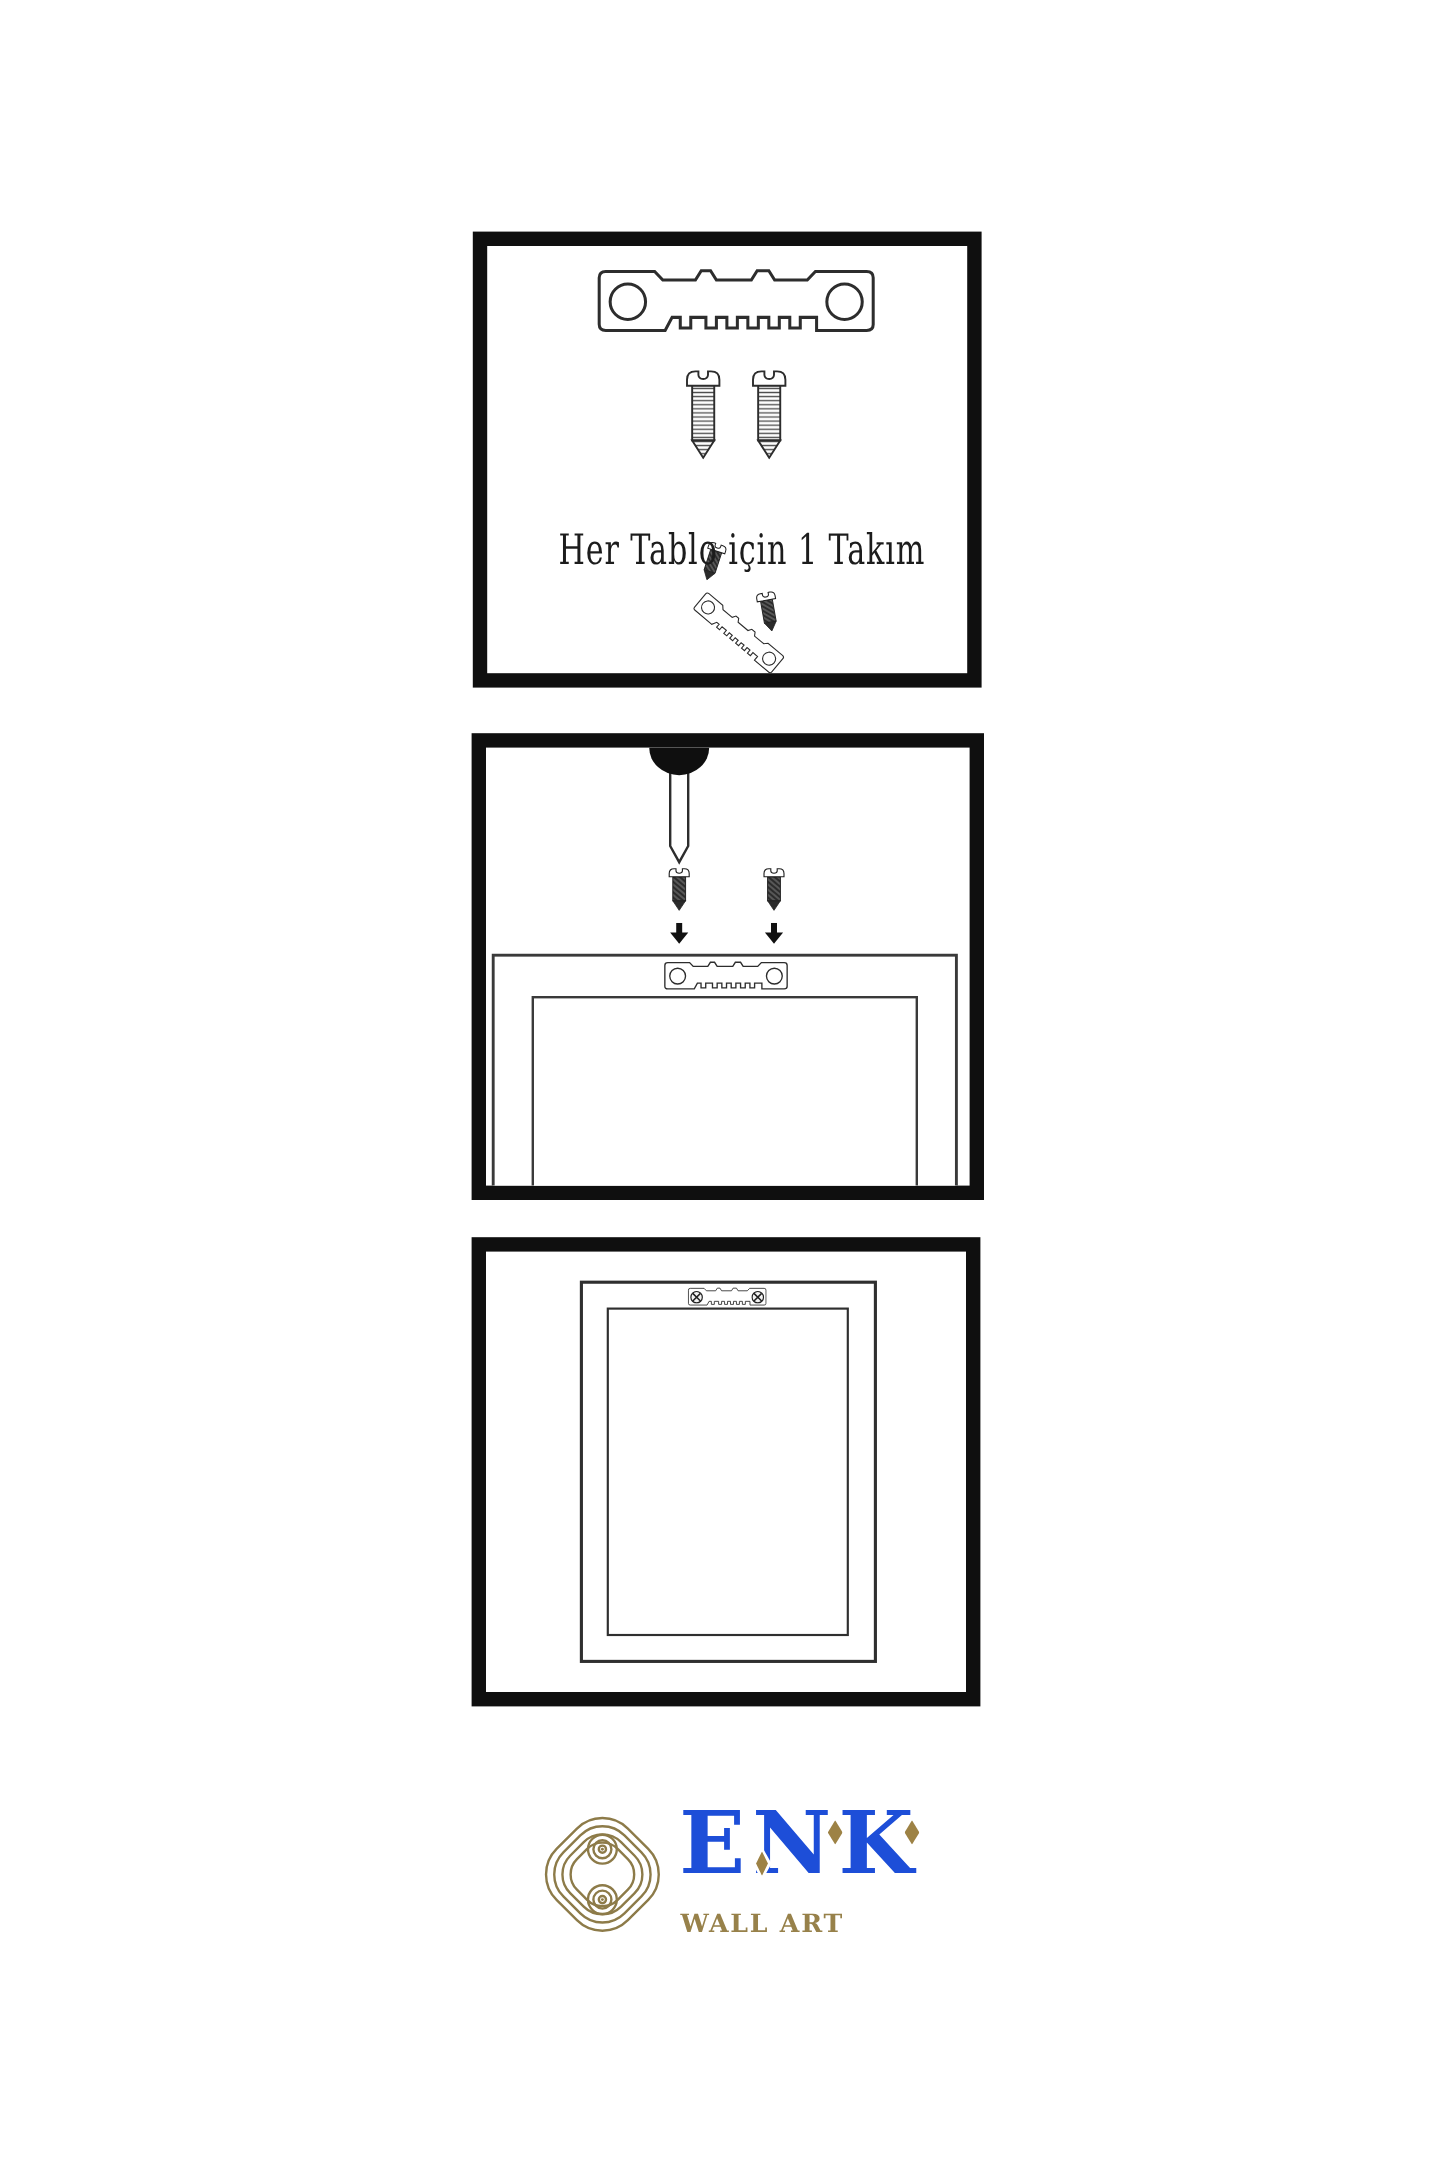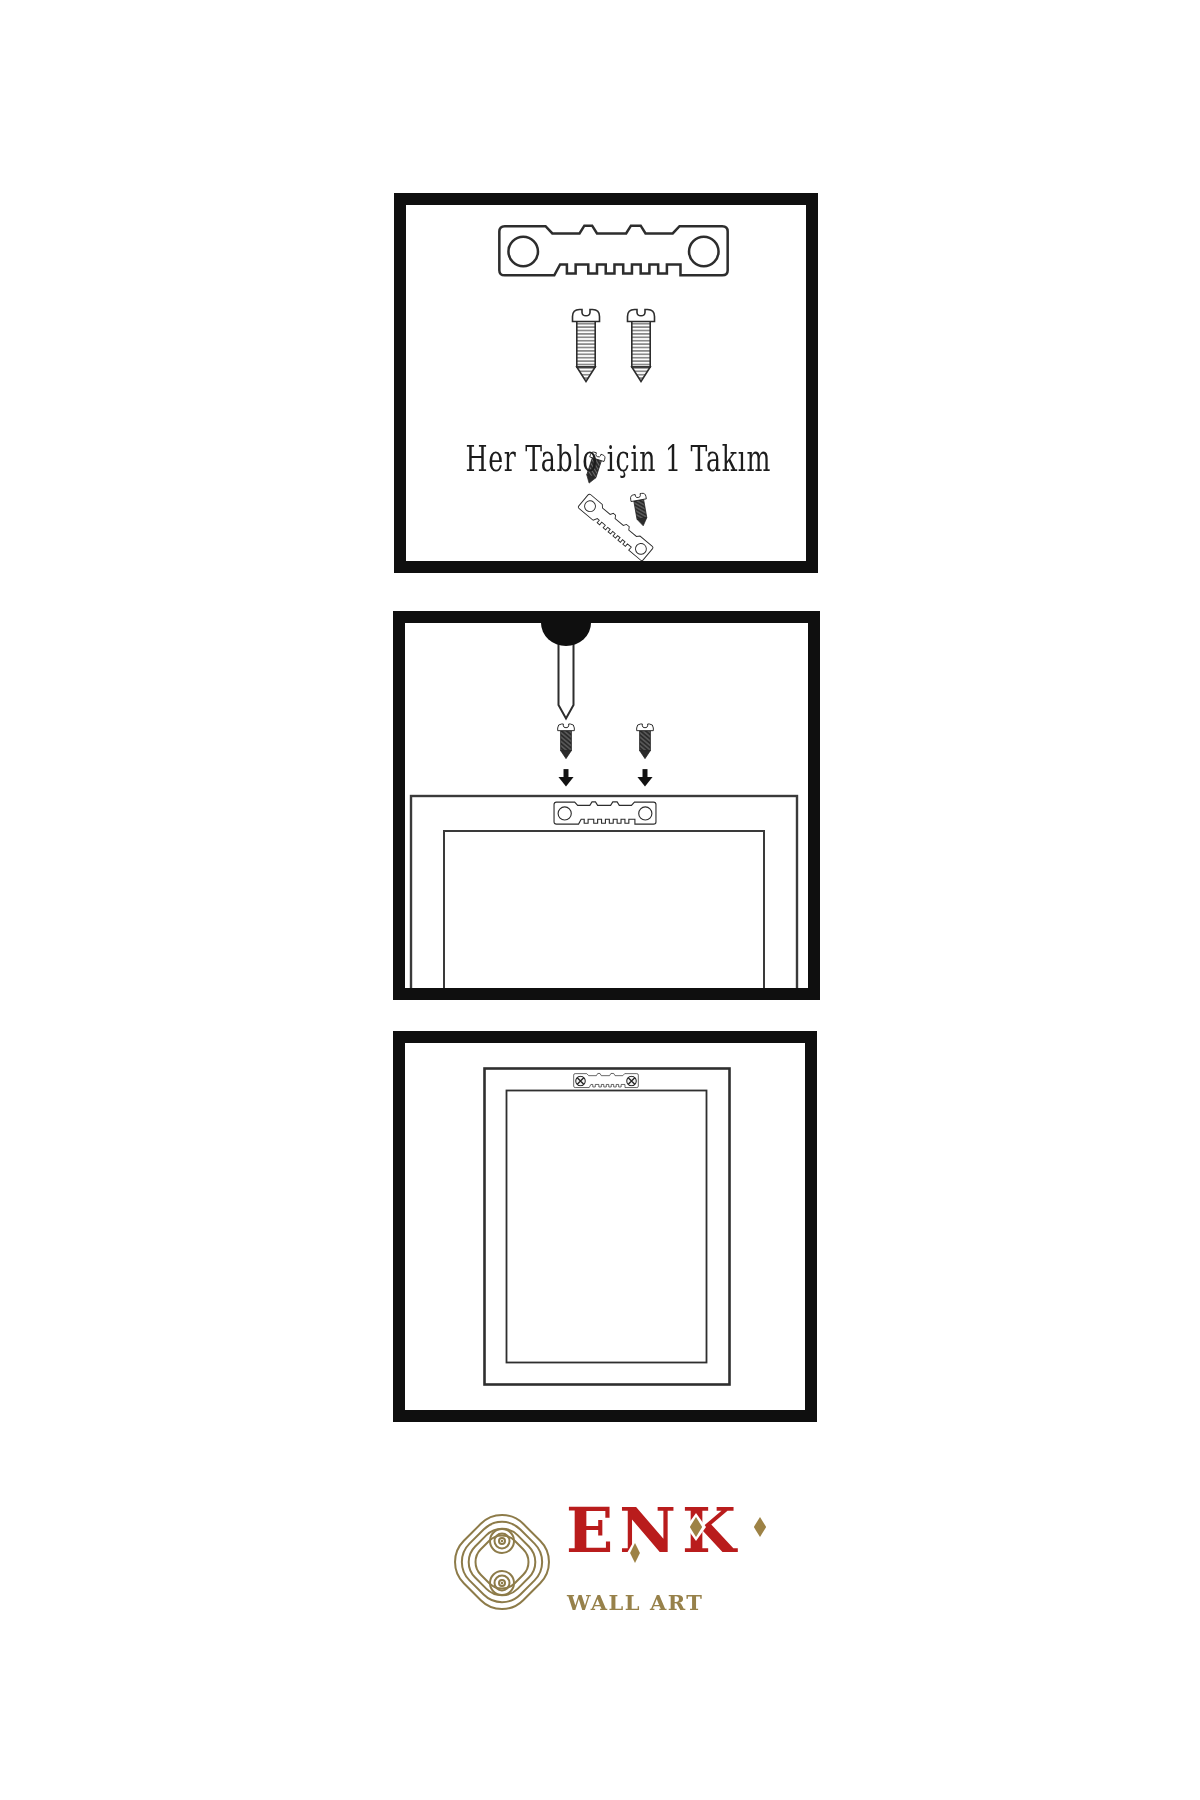--- a/index.html
+++ b/index.html
@@ -8,22 +8,22 @@
   .panel{position:absolute;background:#fff;border:12px solid #0f0f0f;box-sizing:border-box;}
   .panel svg{position:absolute;left:0;top:0;display:block;}
   #panel1{left:394px;top:193px;width:424px;height:380px;}
   #panel2{left:393px;top:611px;width:427px;height:389px;}
   #panel3{left:393px;top:1031px;width:424px;height:391px;}
   .caption{position:absolute;left:0;right:0;top:190px;text-align:center;color:#1c1c1c;
            font-size:35px;letter-spacing:1px;white-space:nowrap;margin-top:44px;}
   .caption span{display:inline-block;transform:scaleX(0.72);transform-origin:center;}
   
   #knot{position:absolute;left:440px;top:1497px;}
-  #brand{position:absolute;left:566px;top:1500px;font-size:62px;line-height:1;font-weight:bold;
-         letter-spacing:6px;color:#b91c1c;white-space:nowrap;}
+  #brand{position:absolute;left:566px;top:1500px;font-size:72px;line-height:1;font-weight:bold;
+         letter-spacing:6px;color:#1d4ed8;white-space:nowrap;}
   #subtitle{position:absolute;left:567px;top:1592px;font-size:21px;line-height:1;font-weight:bold;
             letter-spacing:1.5px;color:#97814a;white-space:nowrap;}
   .dia-halo{position:absolute;clip-path:polygon(50% 0,100% 50%,50% 100%,0 50%);background:#ffffff;
             display:flex;align-items:center;justify-content:center;}
   .dia-halo>span{display:block;width:62%;height:72%;
             clip-path:polygon(50% 0,100% 50%,50% 100%,0 50%);background:#9d8245;}
   #dia1{left:627px;top:1539px;width:16px;height:28px;}
   #dia2{left:686px;top:1513px;width:20px;height:28px;}
   #dia3{left:750px;top:1513px;width:20px;height:28px;}
 </style>

